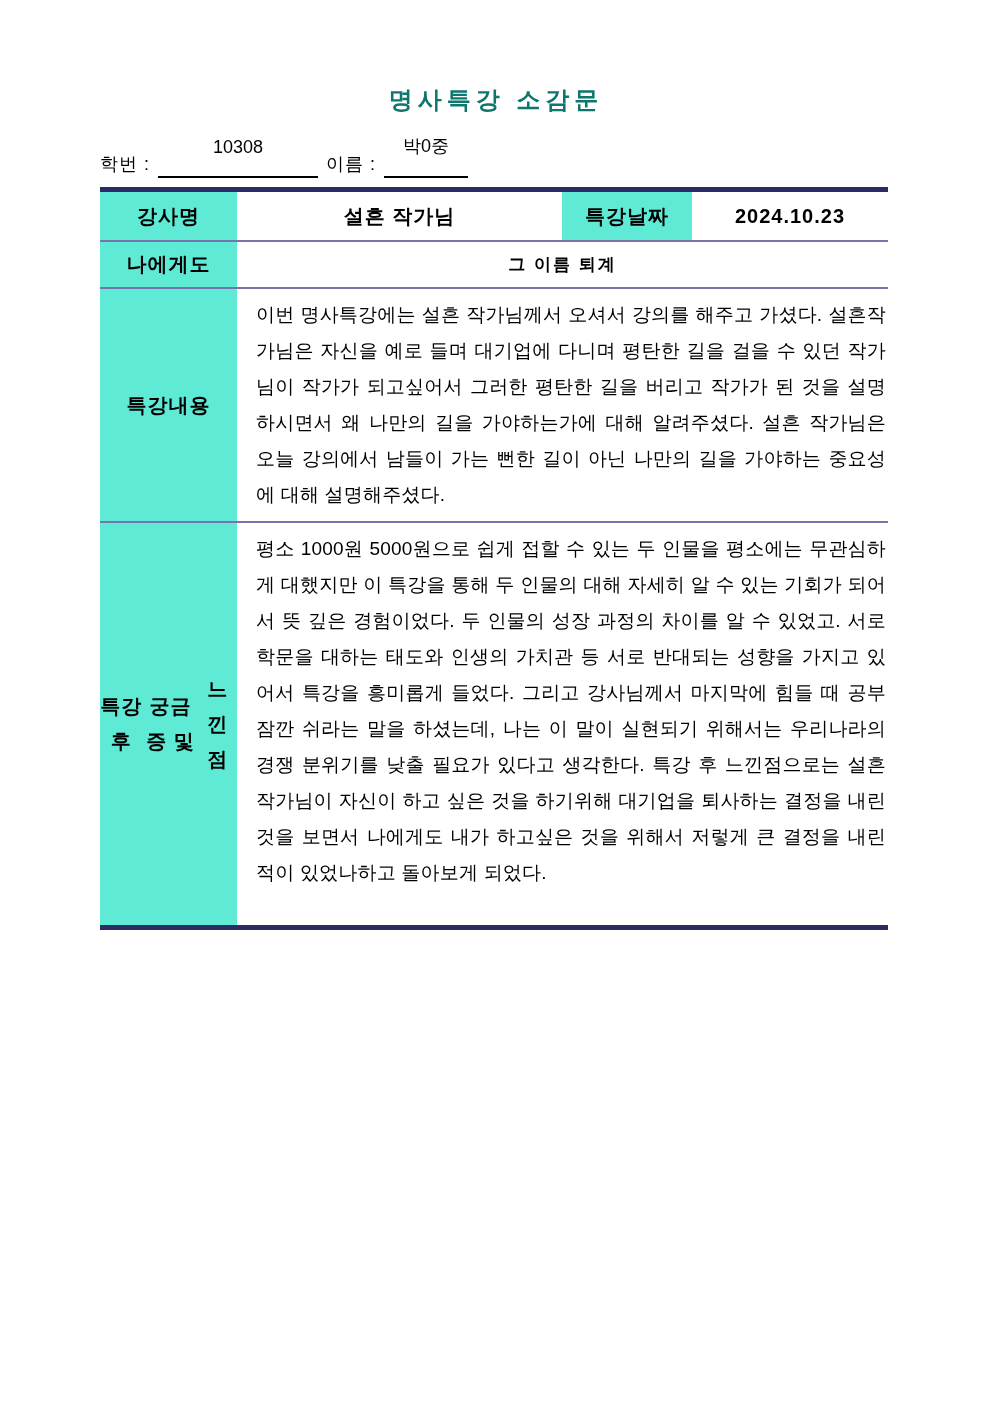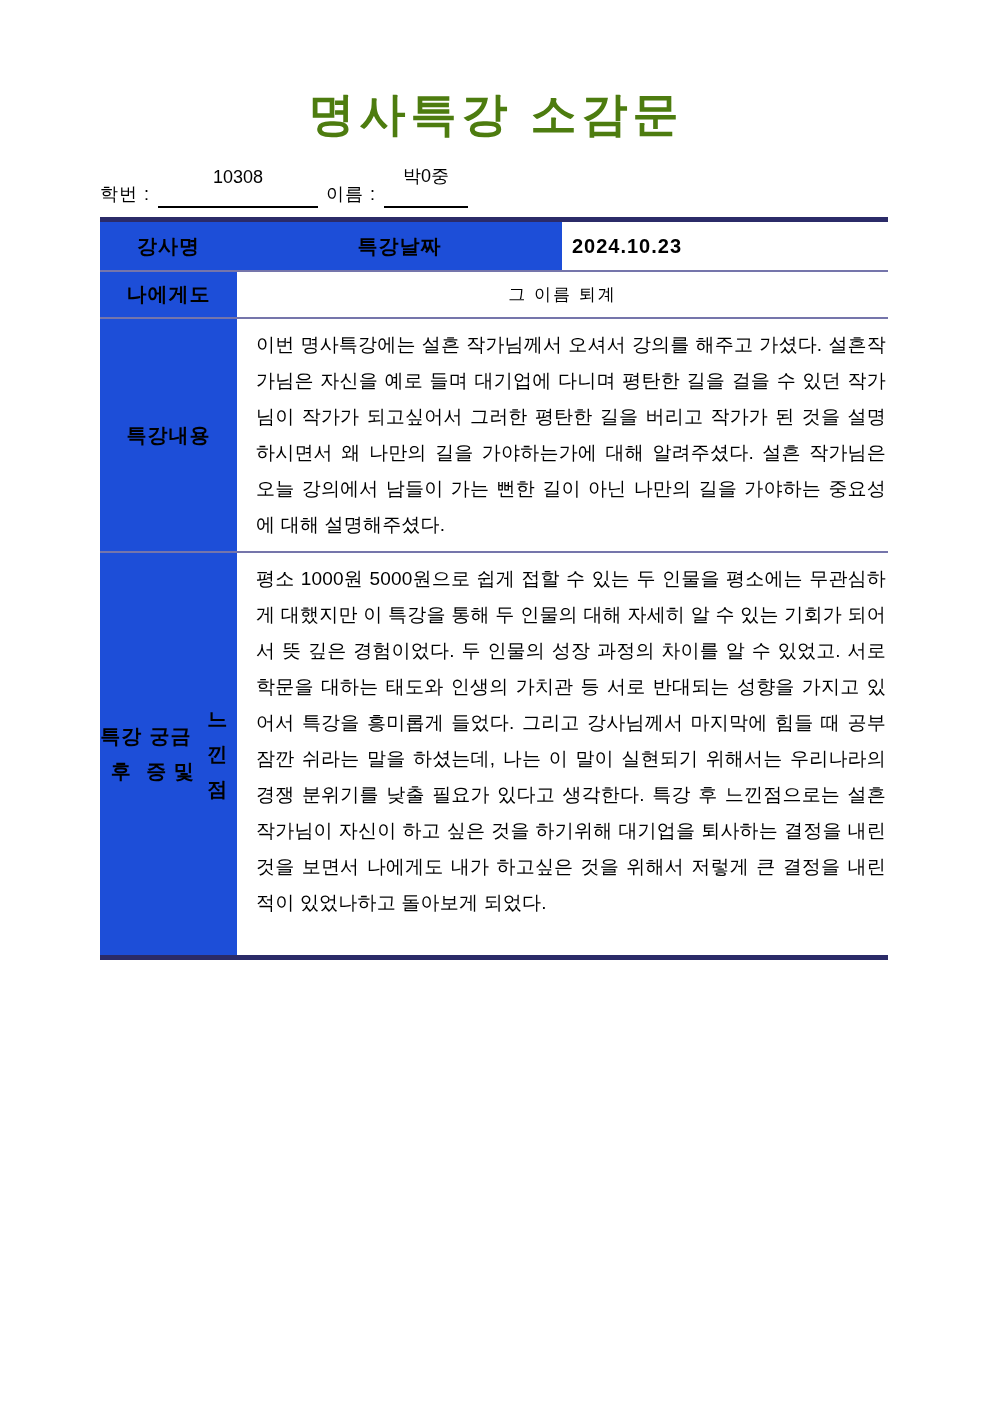--- a/index.html
+++ b/index.html
@@ -9,24 +9,24 @@
     width: 992px;
     height: 1403px;
     background: #ffffff;
     font-family: "Liberation Sans", sans-serif;
     color: #000000;
     overflow: hidden;
   }
   .doc-title {
     padding-top: 84px;
     text-align: center;
-    font-size: 46px;
+    font-size: 24px;
     font-weight: bold;
     letter-spacing: 5px;
-    color: #4d7c0f;
+    color: #0f766e;
   }
   .student-line {
     width: 788px;
     margin: 30px 0 0 100px;
     height: 32px;
     display: flex;
     justify-content: flex-start;
     align-items: flex-end;
     font-size: 18px;
     gap: 8px;
@@ -48,29 +48,29 @@
     border-bottom: 5px solid #2b2b68;
   }
   .frow { display: grid; }
   .frow + .frow { border-top: 2px solid #7575ab; }
   .frow.r1 { grid-template-columns: 137px 325px 130px 1fr; min-height: 48px; }
   .frow.r2 { grid-template-columns: 137px 1fr; min-height: 47px; }
   .frow.r3 { grid-template-columns: 137px 1fr; }
   .frow.r4 { grid-template-columns: 137px 1fr; }
   .cell { display: flex; align-items: center; justify-content: center; }
   .cell.head {
-    background: #1d4ed8;
+    background: #5eead4;
     font-weight: bold;
     font-size: 20px;
     text-align: center;
     letter-spacing: 1px;
   }
   .cell.head.multi { line-height: 35px; }
   .cell.val { font-size: 20px; font-weight: bold; letter-spacing: 1px; }
-  .cell.val.topic { font-size: 17px; font-weight: normal; letter-spacing: 2px; }
+  .cell.val.topic { font-size: 17px; font-weight: bold; letter-spacing: 2px; }
   .cell.body {
     display: block;
     font-size: 19px;
     line-height: 36px;
     text-align: justify;
     letter-spacing: 0.2px;
     padding: 8px 2px 8px 19px;
     word-break: normal;
   }
   .frow.r4 .cell.body { padding-bottom: 34px; }
@@ -86,20 +86,21 @@
     <span class="lbl">학번 :</span>
     <span class="blank id">10308</span>
     <span class="lbl">이름 :</span>
     <span class="blank name">박0중</span>
   </div>
 
   <div class="form-table">
 
     <div class="frow r1">
       <div class="cell head">강사명</div>
+      <div class="cell val">설흔 작가님</div>
       <div class="cell head">특강날짜</div>
       <div class="cell val">2024.10.23</div>
     </div>
 
     <div class="frow r2">
       <div class="cell head">나에게도</div>
       <div class="cell val topic">그 이름 퇴계</div>
     </div>
 
     <div class="frow r3">

